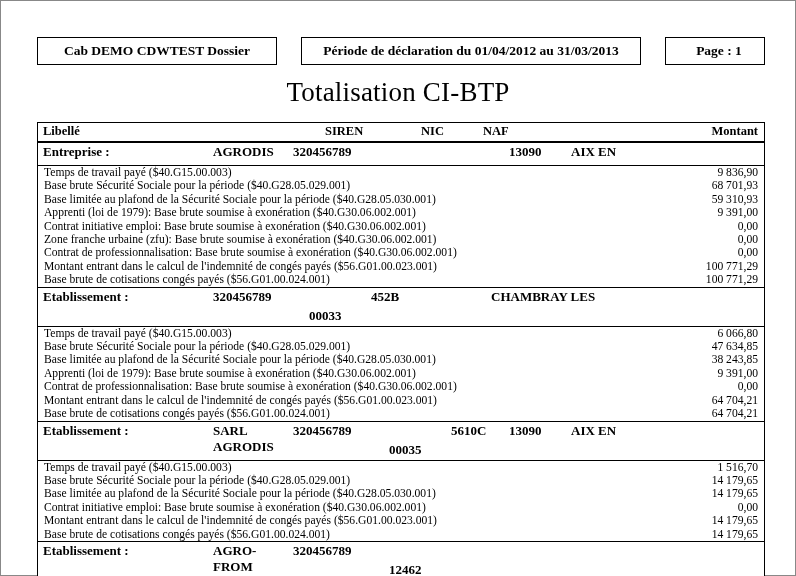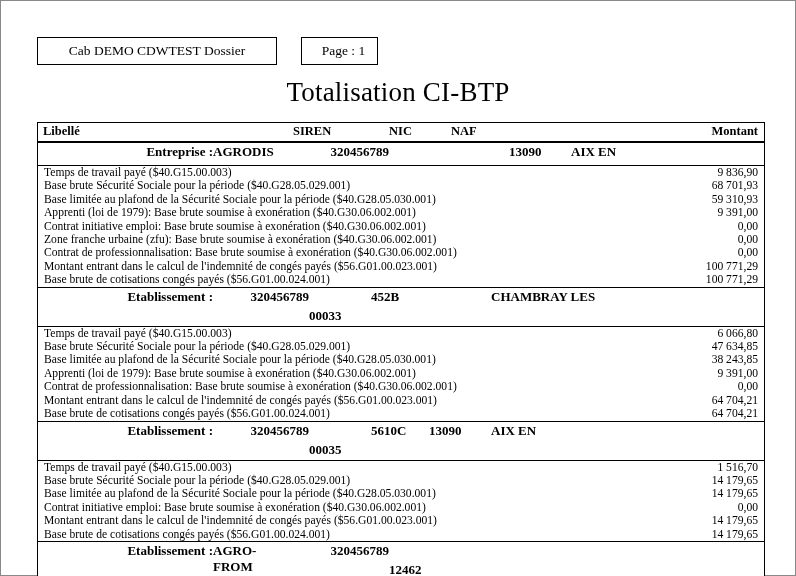--- a/index.html
+++ b/index.html
@@ -28,28 +28,28 @@
     align-items: stretch;
     margin: 36px 30px 0 36px;
     gap: 24px;
   }
   .hdr-box {
     border: 1px solid #000000;
     background: #ffffff;
     display: flex;
     align-items: center;
     justify-content: center;
-    font-weight: normal;
+    font-weight: bold;
     font-size: 13.5px;
     padding: 5px 8px;
     box-sizing: border-box;
   }
   .hdr-cab { width: 240px; }
   .hdr-period { flex: 1; }
-  .hdr-page { width: 77px; padding-left: 16px; }
+  .hdr-page { width: 100px; padding-left: 16px; }
 
   .doc-title {
     text-align: center;
     font-size: 27px;
     margin-top: 12px;
     letter-spacing: 0.2px;
   }
 
   
   .table-wrap {
@@ -58,40 +58,40 @@
     border-bottom: none;
   }
   .col-head {
     display: flex;
     font-weight: bold;
     font-size: 12.5px;
     border-bottom: 1px solid #000000;
     padding: 1px 0 2px 0;
   }
   .col-head .c-lib { width: 250px; padding-left: 5px; }
-  .col-head .c-siren { width: 96px; }
+  .col-head .c-siren { width: 96px; margin-left: 32px; }
   .col-head .c-nic { width: 62px; }
   .col-head .c-naf { width: 58px; }
   .col-head .c-cp { width: 62px; }
   .col-head .c-ville { flex: 1; }
   .col-head .c-mt { width: 90px; text-align: right; padding-right: 6px; }
 
   .group { }
   .group-head {
     display: flex;
     font-weight: bold;
     font-size: 13px;
     border-top: 1px solid #000000;
     border-bottom: 1px solid #000000;
     padding: 1px 0 2px 0;
     background: #ffffff;
   }
-  .group-head .g-lib { width: 170px; padding-left: 5px; text-align: right; }
+  .group-head .g-lib { width: 170px; padding-left: 5px; }
   .group-head .g-name { width: 80px; }
-  .group-head .g-siren { width: 96px; text-align: right; }
+  .group-head .g-siren { width: 96px; }
   .group-head .g-nic { width: 62px; margin-top: 19px; }
   .group-head .g-naf { width: 58px; }
   .group-head .g-cp { width: 62px; }
   .group-head .g-ville { flex: 1; }
   .group-head .g-mt { width: 90px; text-align: right; padding-right: 6px; }
 
   .line {
     display: flex;
     font-size: 11.6px;
     line-height: 13.4px;
@@ -110,20 +110,21 @@
     white-space: nowrap;
   }
 </style>
 </head>
 <body>
 
 <div class="page">
 
   <div class="header-row">
     <div class="hdr-box hdr-cab">Cab DEMO CDWTEST Dossier</div>
+    <div class="hdr-box hdr-period">Période de déclaration du 01/04/2012 au 31/03/2013</div>
     <div class="hdr-box hdr-page">Page : 1</div>
   </div>
 
   <div class="doc-title">Totalisation CI-BTP</div>
 
   <div class="table-wrap">
     <div class="col-head">
       <div class="c-lib">Libellé</div>
       <div class="c-siren">SIREN</div>
       <div class="c-nic">NIC</div>
@@ -216,20 +217,21 @@
             <div class="l-mt">64 704,21</div>
           </div>
           <div class="line">
             <div class="l-lib">Base brute de cotisations congés payés ($56.G01.00.024.001)</div>
             <div class="l-mt">64 704,21</div>
           </div>
         </div>
         <div class="group">
           <div class="group-head">
             <div class="g-lib">Etablissement :</div>
+            <div class="g-name">SARL AGRODIS</div>
             <div class="g-siren">320456789</div>
             <div class="g-nic">00035</div>
             <div class="g-naf">5610C</div>
             <div class="g-cp">13090</div>
             <div class="g-ville">AIX EN</div>
             <div class="g-mt"></div>
           </div>
           <div class="line">
             <div class="l-lib">Temps de travail payé ($40.G15.00.003)</div>
             <div class="l-mt">1 516,70</div>

